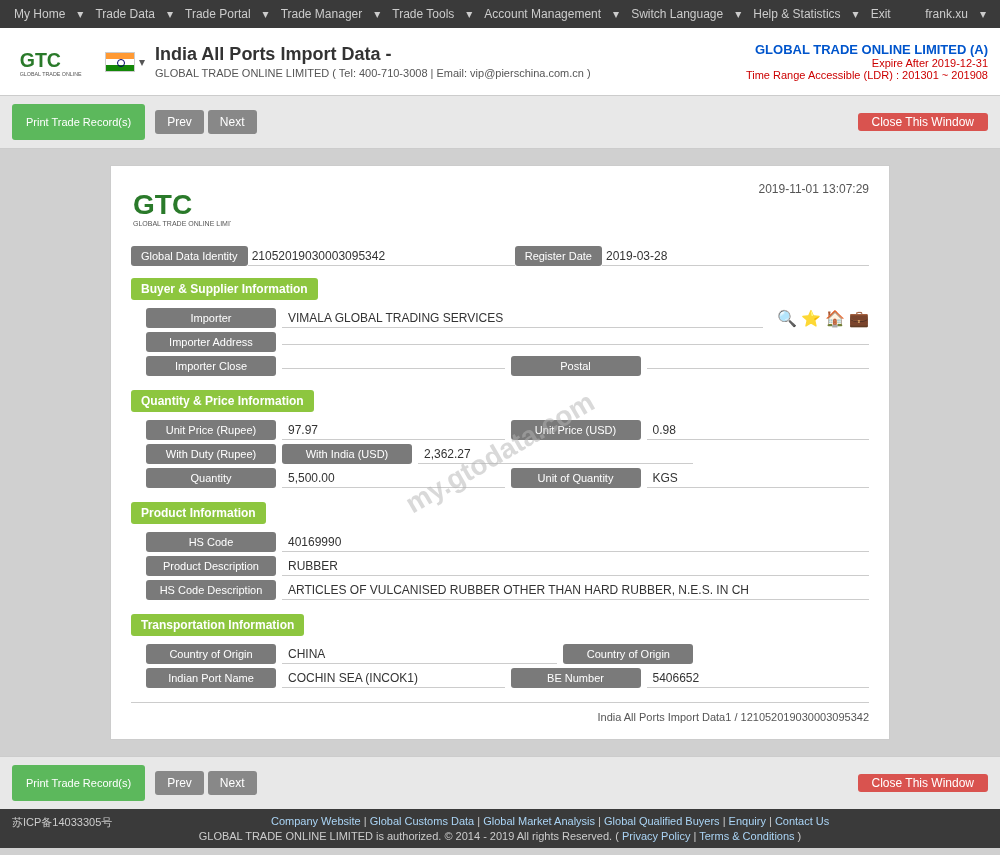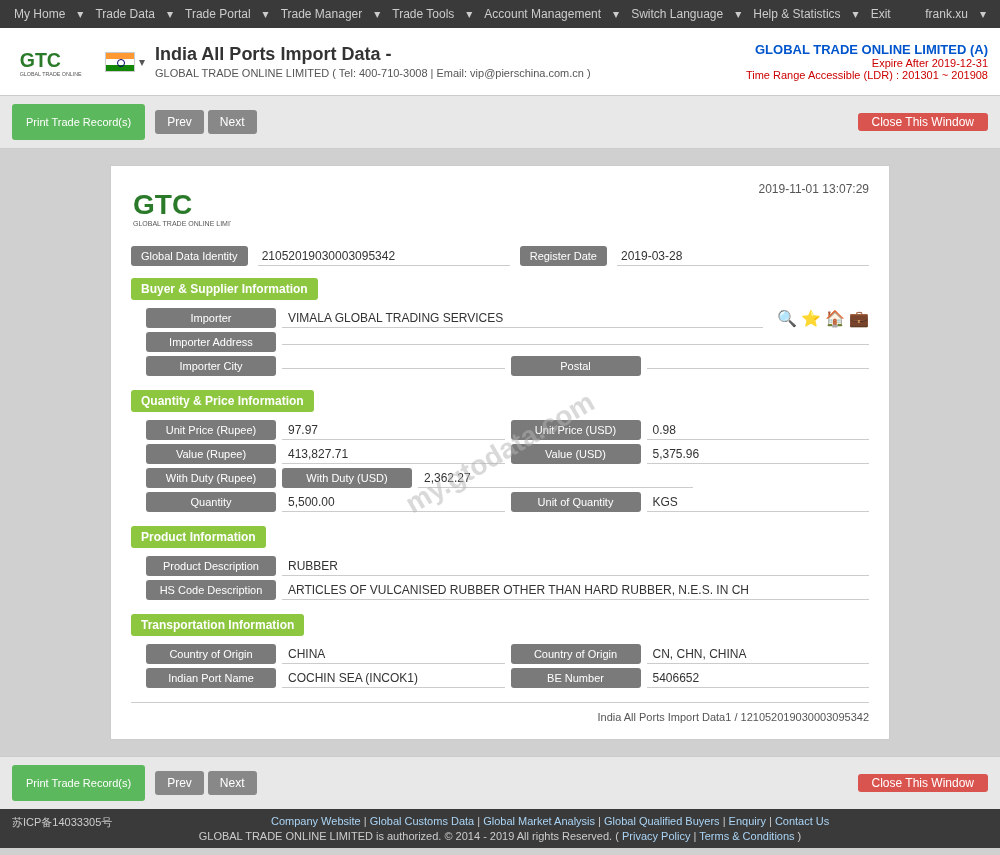--- a/index.html
+++ b/index.html
@@ -177,21 +177,20 @@
       font-size: 12px;
       color: #333;
       padding: 2px 6px;
       border-bottom: 1px solid #ccc;
     }
 
     
     .identity-row {
       display: flex;
       align-items: center;
-      gap: 10px;
       margin-bottom: 12px;
     }
     .identity-label {
       background: #7a7a7a;
       color: #fff;
       padding: 4px 10px;
       border-radius: 3px;
       font-size: 11px;
       white-space: nowrap;
     }
@@ -362,79 +361,76 @@
               <span class="importer-icon" title="Favorite">⭐</span>
               <span class="importer-icon" title="Home">🏠</span>
               <span class="importer-icon" title="Details">💼</span>
             </div>
           </div>
           <div class="field-row">
             <span class="field-label">Importer Address</span>
             <span class="field-value"></span>
           </div>
           <div class="field-row">
-            <span class="field-label">Importer City</span>
+            <span class="field-label">Importer Close</span>
             <span class="field-value" style="flex:0.5;"></span>
             <span class="field-label">Postal</span>
             <span class="field-value" style="flex:0.5;"></span>
           </div>
         </div>
       </div>
 
       <div class="section">
         <div class="section-header">Quantity &amp; Price Information</div>
         <div class="fields-grid" id="qty-price-grid">
         <div class="field-row">
     <span class="field-label">Unit Price (Rupee)</span>
     <span class="field-value" style="flex:0.6;">97.97</span>
     <span class="field-label">Unit Price (USD)</span>
     <span class="field-value" style="flex:0.6;">0.98</span>
   </div>
             <div class="field-row">
-    <span class="field-label">Value (Rupee)</span>
-    <span class="field-value" style="flex:0.6;">413,827.71</span>
-    <span class="field-label">Value (USD)</span>
-    <span class="field-value" style="flex:0.6;">5,375.96</span>
-  </div>
-            <div class="field-row">
     <span class="field-label">With Duty (Rupee)</span>
-    <span class="field-label">With Duty (USD)</span>
+    <span class="field-label">With India (USD)</span>
     <span class="field-value" style="flex:0.6;">2,362.27</span>
   </div>
             <div class="field-row">
     <span class="field-label">Quantity</span>
     <span class="field-value" style="flex:0.6;">5,500.00</span>
     <span class="field-label">Unit of Quantity</span>
     <span class="field-value" style="flex:0.6;">KGS</span>
   </div>
           </div>
       </div>
 
       <div class="section">
         <div class="section-header">Product Information</div>
         <div class="fields-grid">
+          <div class="field-row">
+            <span class="field-label">HS Code</span>
+            <span class="field-value">40169990</span>
+          </div>
           <div class="field-row">
             <span class="field-label">Product Description</span>
             <span class="field-value">RUBBER</span>
           </div>
           <div class="field-row">
             <span class="field-label">HS Code Description</span>
             <span class="field-value">ARTICLES OF VULCANISED RUBBER OTHER THAN HARD RUBBER, N.E.S. IN CH</span>
           </div>
         </div>
       </div>
 
       <div class="section">
         <div class="section-header">Transportation Information</div>
         <div class="fields-grid" id="transport-grid">
         <div class="field-row">
     <span class="field-label">Country of Origin</span>
     <span class="field-value" style="flex:0.6;">CHINA</span>
     <span class="field-label">Country of Origin</span>
-    <span class="field-value" style="flex:0.6;">CN, CHN, CHINA</span>
   </div>
             <div class="field-row">
     <span class="field-label">Indian Port Name</span>
     <span class="field-value" style="flex:0.6;">COCHIN SEA (INCOK1)</span>
     <span class="field-label">BE Number</span>
     <span class="field-value" style="flex:0.6;">5406652</span>
   </div>
           </div>
       </div>
 

